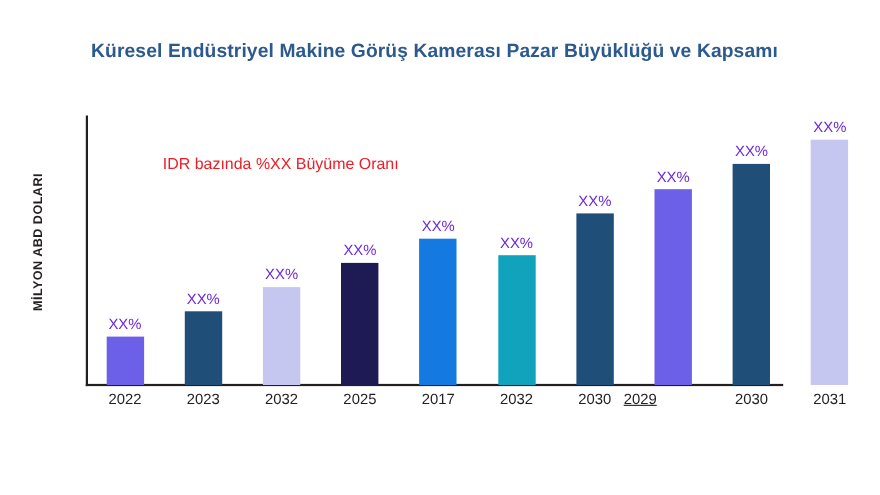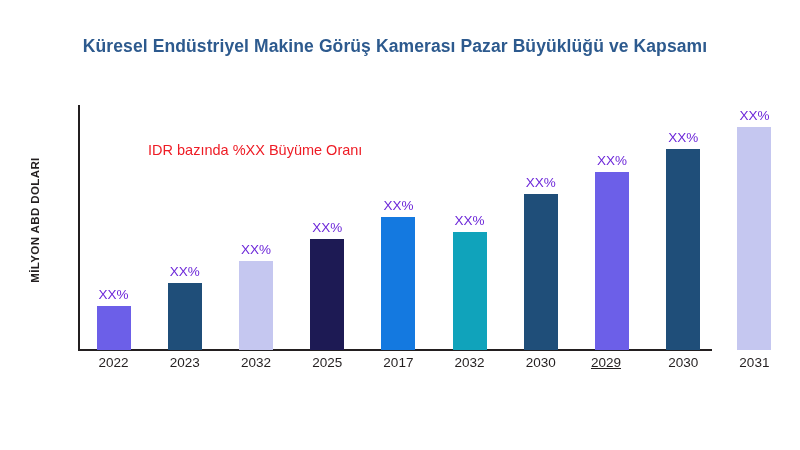--- a/index.html
+++ b/index.html
@@ -160,21 +160,21 @@
       <div class="x-tick-label" style="left: 439.6px; width: 60px;">2032</div>
       <div class="bar-group" style="left: 523.8px; width: 34px; height: 155.82px;">
         <div class="bar-rect" style="height: 155.82px; background: rgb(31, 78, 121);"></div>
         <div class="bar-value-label" style="bottom: 159.82px;">XX%</div>
       </div>
       <div class="x-tick-label" style="left: 510.8px; width: 60px;">2030</div>
       <div class="bar-group" style="left: 595px; width: 34px; height: 178.36px;">
         <div class="bar-rect" style="height: 178.36px; background: rgb(108, 95, 232);"></div>
         <div class="bar-value-label" style="bottom: 182.36px;">XX%</div>
       </div>
-      <div class="x-tick-label" style="left: 576px; width: 60px; text-decoration: underline;">2029</div>
+      <div class="x-tick-label" style="left: 552px; width: 60px; text-decoration: underline;">2029</div>
       <div class="bar-group" style="left: 666.2px; width: 34px; height: 200.9px;">
         <div class="bar-rect" style="height: 200.9px; background: rgb(31, 78, 121);"></div>
         <div class="bar-value-label" style="bottom: 204.9px;">XX%</div>
       </div>
       <div class="x-tick-label" style="left: 653.2px; width: 60px;">2030</div>
       <div class="bar-group" style="left: 737.4px; width: 34px; height: 223.44px;">
         <div class="bar-rect" style="height: 223.44px; background: rgb(197, 199, 240);"></div>
         <div class="bar-value-label" style="bottom: 227.44px;">XX%</div>
       </div>
       <div class="x-tick-label" style="left: 724.4px; width: 60px;">2031</div>

